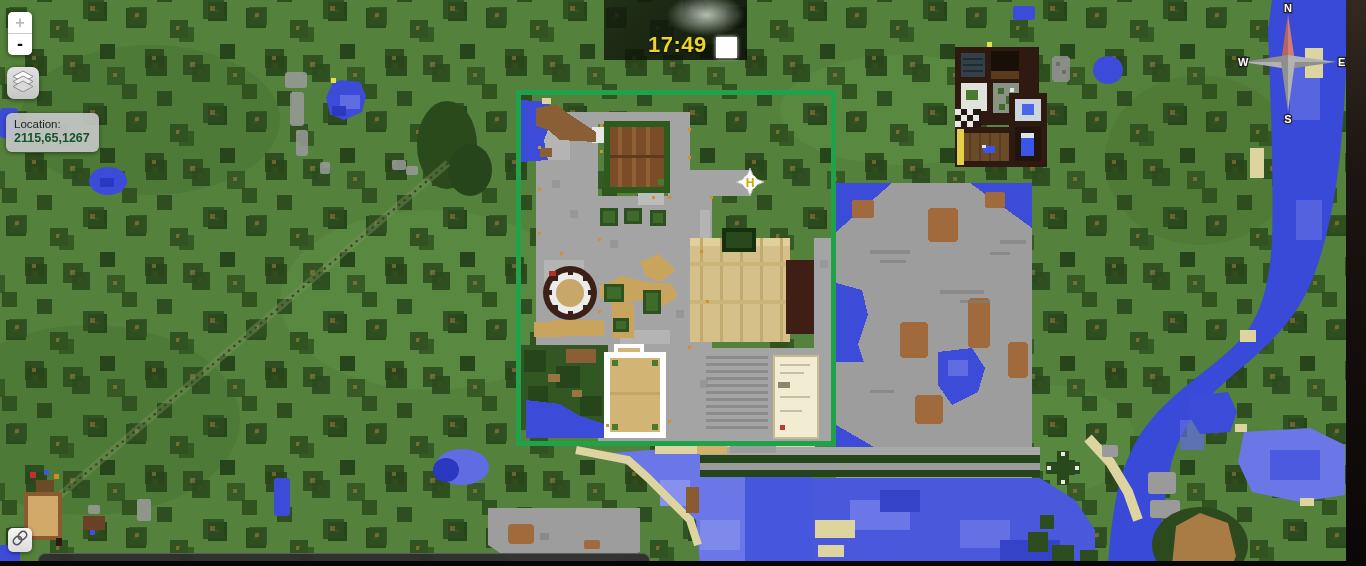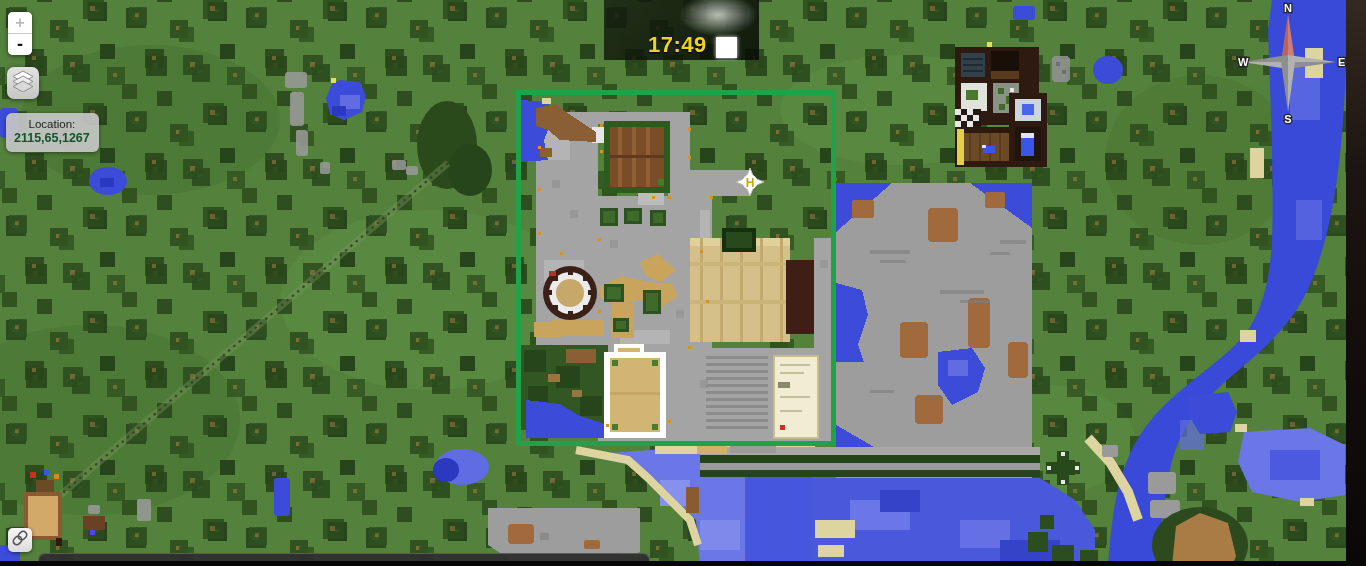--- a/index.html
+++ b/index.html
@@ -16,26 +16,26 @@
   .zoom-out{color:#111;font-size:18px;}
 
   
   .layers-btn{position:absolute;left:7px;top:67px;width:32px;height:32px;border-radius:7px;
               background:linear-gradient(#e2e2e2,#c6c6c6);box-shadow:0 1px 5px rgba(0,0,0,.5);
               display:flex;align-items:center;justify-content:center;cursor:pointer;}
 
   
   .loc-box{position:absolute;left:6px;top:113px;background:rgba(198,198,198,.92);
            border-radius:6px;box-shadow:0 1px 4px rgba(0,0,0,.45);padding:4px 9px 5px 8px;
-           color:#222;line-height:1.25;text-align:center;}
+           color:#222;line-height:1.25;}
   .loc-label{font-size:11.5px;}
   .loc-value{font-size:12.5px;font-weight:bold;color:#14532d;}
 
   
-  .clock{position:absolute;left:604px;top:0;width:155px;height:60px;
+  .clock{position:absolute;left:604px;top:0;width:143px;height:60px;
          background:linear-gradient(130deg,rgba(18,26,13,.78),rgba(6,9,5,.85));}
   .clock::after{content:"";position:absolute;right:2px;top:-6px;width:78px;height:42px;
          background:radial-gradient(closest-side,rgba(235,242,230,.75),rgba(235,242,230,0));}
   .clock-time{position:absolute;left:44px;top:32px;font-size:22px;font-weight:bold;
          color:#eed422;text-shadow:0 1px 2px #000;letter-spacing:.5px;}
   .sun-sq{position:absolute;left:112px;top:37px;width:21px;height:21px;background:#fff;
          box-shadow:0 0 4px rgba(255,255,255,.9);}
 
   
   .hl-rect{position:absolute;left:516px;top:90px;width:320px;height:356px;

